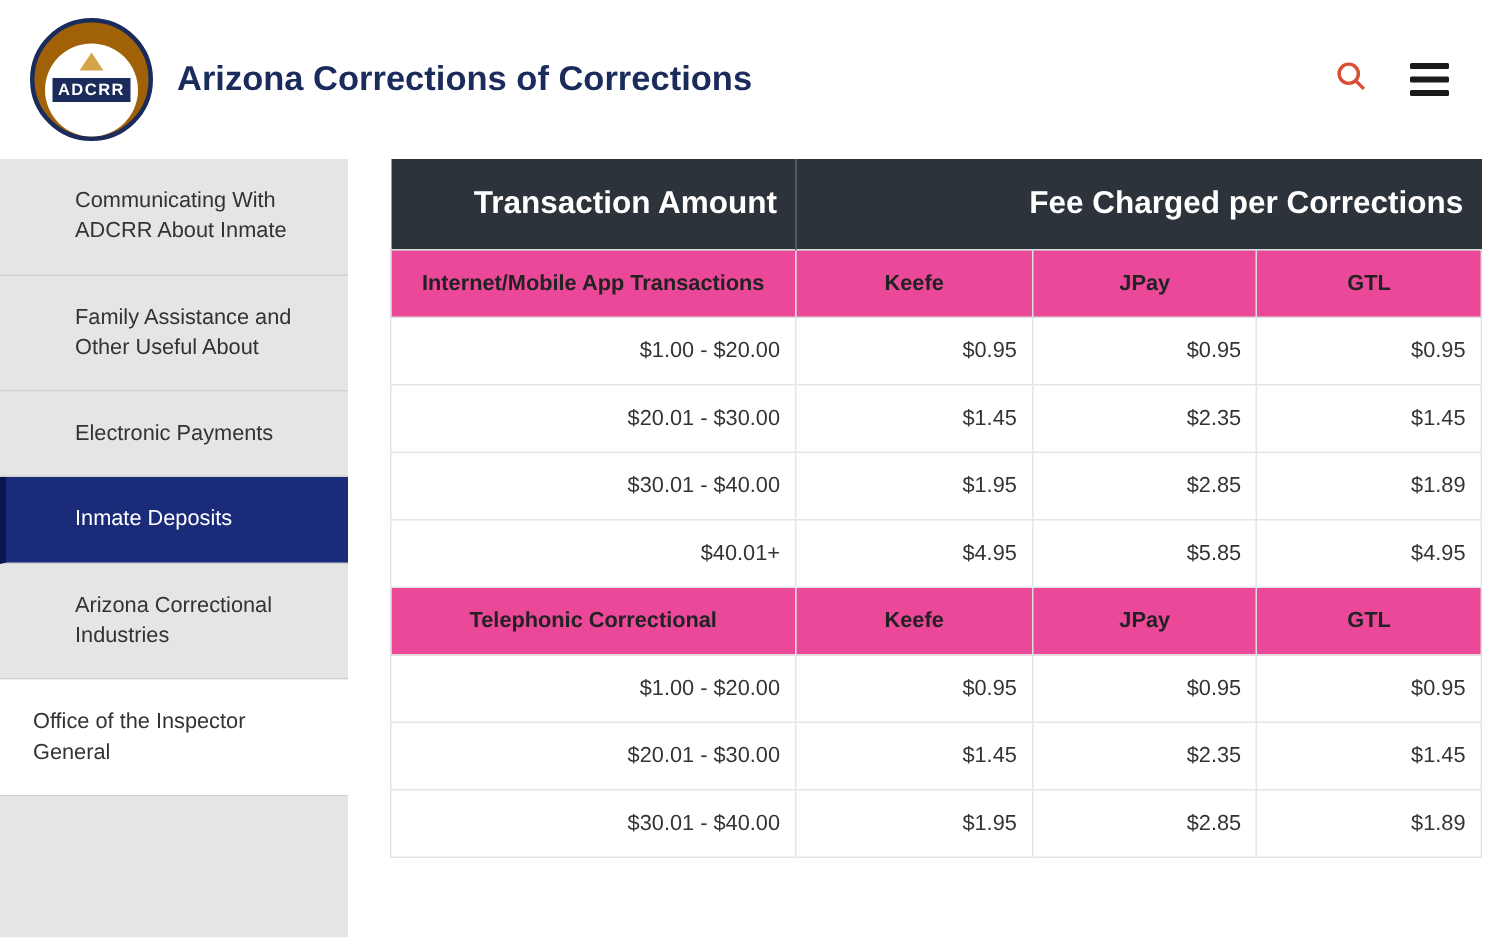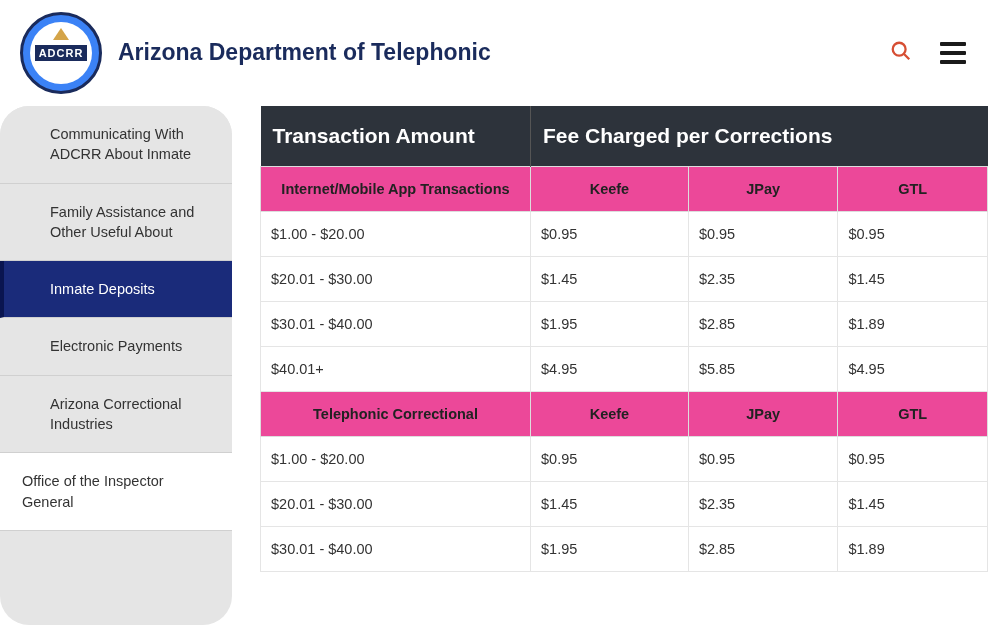--- a/index.html
+++ b/index.html
@@ -1,61 +1,61 @@
 <!DOCTYPE html>
 <html><head>
 <meta charset="utf-8">
 <style>
 * { box-sizing: border-box; margin: 0; padding: 0; }
 body { font-family: Arial, Helvetica, sans-serif; width: 1000px; height: 625px; overflow: hidden; background: #fff; color: #333; }
 
 .header { display: flex; align-items: center; padding: 12px 20px; background: #fff; }
-.logo { width: 82px; height: 82px; border-radius: 50%; background: #3b82f6; position: relative; display: flex; align-items: center; justify-content: center; flex-shrink: 0; border: 3px solid #1a2b5c; }
+.logo { width: 82px; height: 82px; border-radius: 50%; background: #a16207; position: relative; display: flex; align-items: flex-end; justify-content: center; flex-shrink: 0; border: 3px solid #1a2b5c; }
 .logo-inner { width: 62px; height: 62px; border-radius: 50%; background: #fff; display: flex; align-items: center; justify-content: center; position: relative; }
 .logo-star { position: absolute; top: 6px; width: 0; height: 0; border-left: 8px solid transparent; border-right: 8px solid transparent; border-bottom: 12px solid #d4a449; }
 .logo-text { font-size: 11px; font-weight: bold; color: #1a2b5c; letter-spacing: 1px; background: #1a2b5c; color: #fff; padding: 2px 4px; }
 
 .title-block { margin-left: 16px; flex: 1; }
 .title-block h1 { font-size: 23px; font-weight: bold; color: #1a2b5c; line-height: 1.3; }
 
 .header-tools { display: flex; align-items: center; gap: 28px; margin-right: 14px; }
 .search-icon svg { width: 22px; height: 22px; stroke: #d64e33; stroke-width: 2.5; fill: none; }
 .menu-icon { display: flex; flex-direction: column; gap: 5px; cursor: pointer; }
 .menu-icon span { display: block; width: 26px; height: 4px; background: #1a1a1a; border-radius: 1px; }
 
 .content { display: flex; height: calc(625px - 106px); }
 
-.sidebar { width: 232px; background: #e5e5e5; overflow-y: auto; border-radius: 29px; }
+.sidebar { width: 232px; background: #e5e5e5; overflow-y: auto; }
 .sidebar-item { padding: 18px 22px 18px 50px; font-size: 14.5px; color: #333; border-bottom: 1px solid #d0d0d0; cursor: pointer; line-height: 1.4; background: #e5e5e5; }
 .sidebar-item.active { background: #1a2b7a; color: #fff; border-left: 4px solid #0a1550; padding-left: 46px; }
 .sidebar-item.white { background: #fff; padding-left: 22px; }
 
 .main { flex: 1; padding: 0 12px 0 28px; overflow-y: auto; }
 
 .fee-table { width: 100%; border-collapse: collapse; margin-top: 0; }
-.fee-table thead th { background: #2d333b; color: #fff; font-size: 21px; font-weight: 600; padding: 18px 12px; text-align: left; border-right: 1px solid #555; }
+.fee-table thead th { background: #2d333b; color: #fff; font-size: 21px; font-weight: 600; padding: 18px 12px; text-align: right; border-right: 1px solid #555; }
 .fee-table thead th:last-child { border-right: none; }
 .fee-table .subhead td { background: #ec4899; font-weight: bold; font-size: 14.5px; padding: 14px 10px; text-align: center; border: 1px solid #ddd; color: #222; }
-.fee-table tbody td { padding: 14px 10px; text-align: left; font-size: 14.5px; border: 1px solid #e5e5e5; background: #fff; color: #333; }
+.fee-table tbody td { padding: 14px 10px; text-align: right; font-size: 14.5px; border: 1px solid #e5e5e5; background: #fff; color: #333; }
 
 .col-amount { width: 270px; }
 </style>
 </head>
 <body>
 
 <div class="header">
   <div class="logo">
     <div class="logo-inner">
       <div class="logo-star"></div>
       <span class="logo-text">ADCRR</span>
     </div>
   </div>
   <div class="title-block">
     <h1>
-      <span>Arizona Department of Telephonic</span><br>
+      <span>Arizona Corrections of Corrections</span><br>
     </h1>
   </div>
   <div class="header-tools">
     <span class="search-icon">
       <svg viewBox="0 0 24 24">
           <circle cx="10" cy="10" r="7"></circle>
           <line x1="15" y1="15" x2="21" y2="21"></line>
         </svg>
     </span>
     <div class="menu-icon">
@@ -63,22 +63,22 @@
         <span></span>
         <span></span>
     </div>
   </div>
 </div>
 
 <div class="content">
   <nav class="sidebar" id="sidebar">
       <div class="sidebar-item">Communicating With ADCRR About Inmate</div>
       <div class="sidebar-item">Family Assistance and Other Useful About</div>
+      <div class="sidebar-item">Electronic Payments</div>
       <div class="sidebar-item active">Inmate Deposits</div>
-      <div class="sidebar-item">Electronic Payments</div>
       <div class="sidebar-item">Arizona Correctional Industries</div>
       <div class="sidebar-item white">Office of the Inspector General</div>
     </nav>
 
   <main class="main">
     <table class="fee-table">
       <thead>
         <tr>
           <th class="col-amount">Transaction Amount</th>
           <th colspan="3">Fee Charged per Corrections</th>

